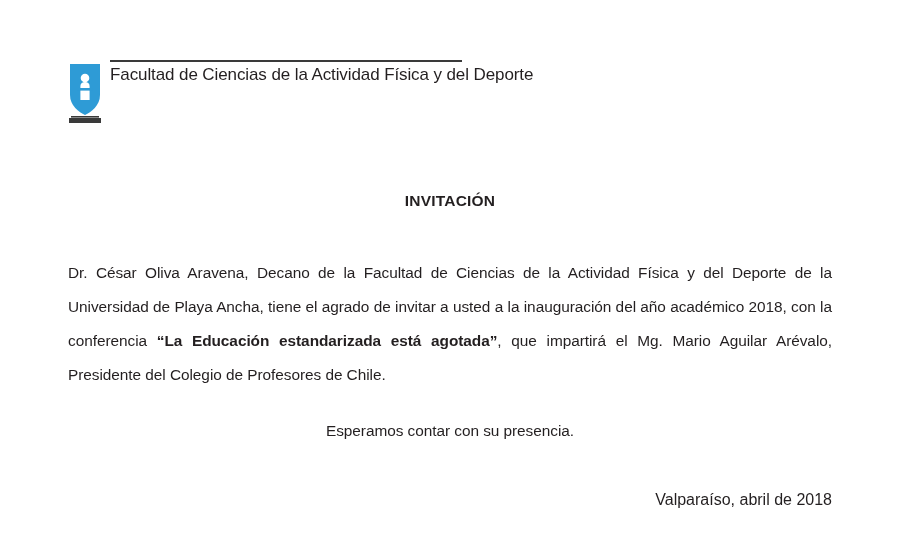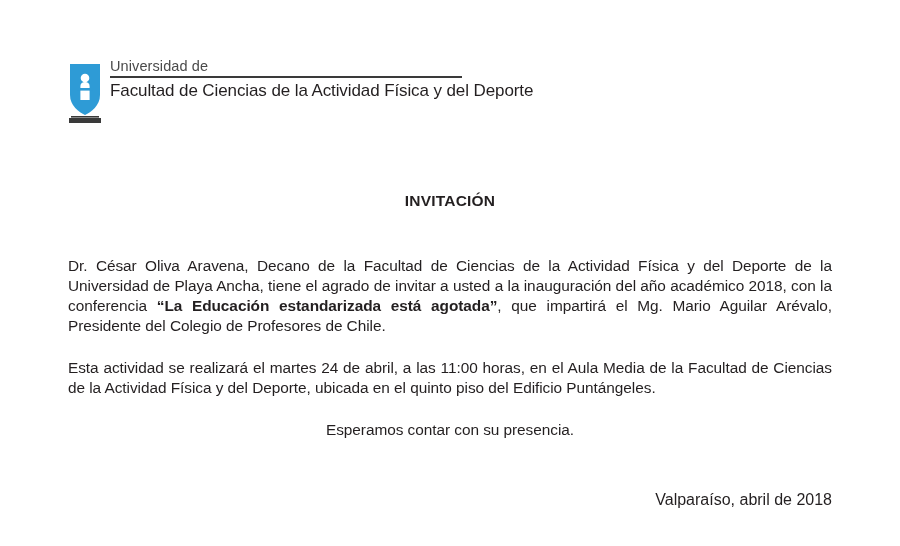--- a/index.html
+++ b/index.html
@@ -88,21 +88,21 @@
   .body-text {
     position: absolute;
     left: 68px;
     top: 256px;
     width: 764px;
   }
 
   .body-text p {
     margin: 0 0 22px 0;
     font-size: 15.4px;
-    line-height: 20px;
+    line-height: 34px;
     text-align: justify;
     text-justify: inter-word;
     letter-spacing: -.05px;
   }
 
   .body-text p.last {
     margin-bottom: 0;
     text-align: center;
   }
 
@@ -131,31 +131,29 @@
         <circle cx="17" cy="16" r="4.3" fill="#ffffff"></circle>
         <path d="M12.4 24 C12.4 21.5 14.4 20 17 20 C19.6 20 21.6 21.5 21.6 24 L21.6 38 L12.4 38 Z" fill="#ffffff"></path>
         <rect x="8.5" y="26" width="17" height="2.6" fill="#2e9bd6"></rect>
 
         <rect x="1" y="56" width="32" height="5" fill="#3a3a3a"></rect>
         <rect x="3" y="54" width="28" height="1.6" fill="#3a3a3a"></rect>
       </svg>
     </div>
 
     <div class="logo-text">
-      <div class="logo-line1">Universidad de</div>
       <div class="rule"></div>
       <div class="faculty">Facultad de Ciencias de la Actividad Física y del Deporte</div>
     </div>
   </div>
 
   <div class="doc-title">INVITACIÓN</div>
 
   <div class="body-text">
     <p><span>Dr. César Oliva Aravena, Decano de la Facultad de Ciencias de la Actividad Física y del Deporte de la Universidad de Playa Ancha,  tiene el agrado de invitar a usted a la inauguración del año académico 2018, con la conferencia </span><b>“La Educación estandarizada está agotada”</b><span>, que impartirá el Mg. Mario Aguilar Arévalo,  Presidente del Colegio de Profesores de Chile.</span></p>
 
-    <p>Esta actividad se realizará el martes 24 de abril, a las 11:00 horas, en el Aula Media de la Facultad de Ciencias de la Actividad Física y del Deporte, ubicada en el quinto piso del Edificio Puntángeles.</p>
 
     <p class="last">Esperamos contar con su presencia.</p>
   </div>
 
   <div class="signature">Valparaíso, abril de 2018</div>
 
 </div>
 
 </body></html>

